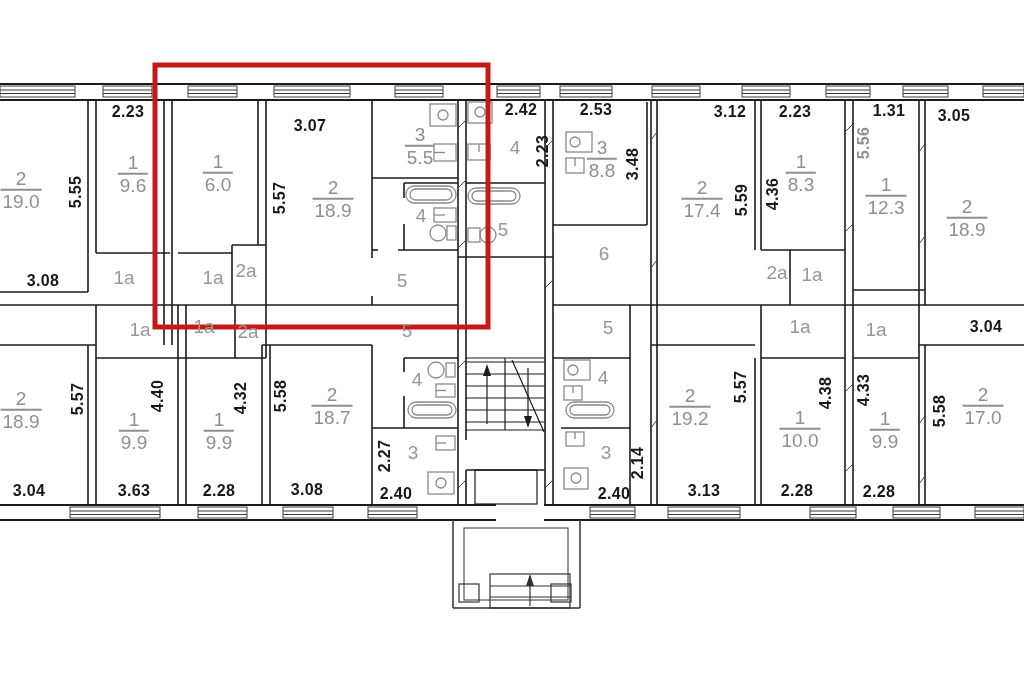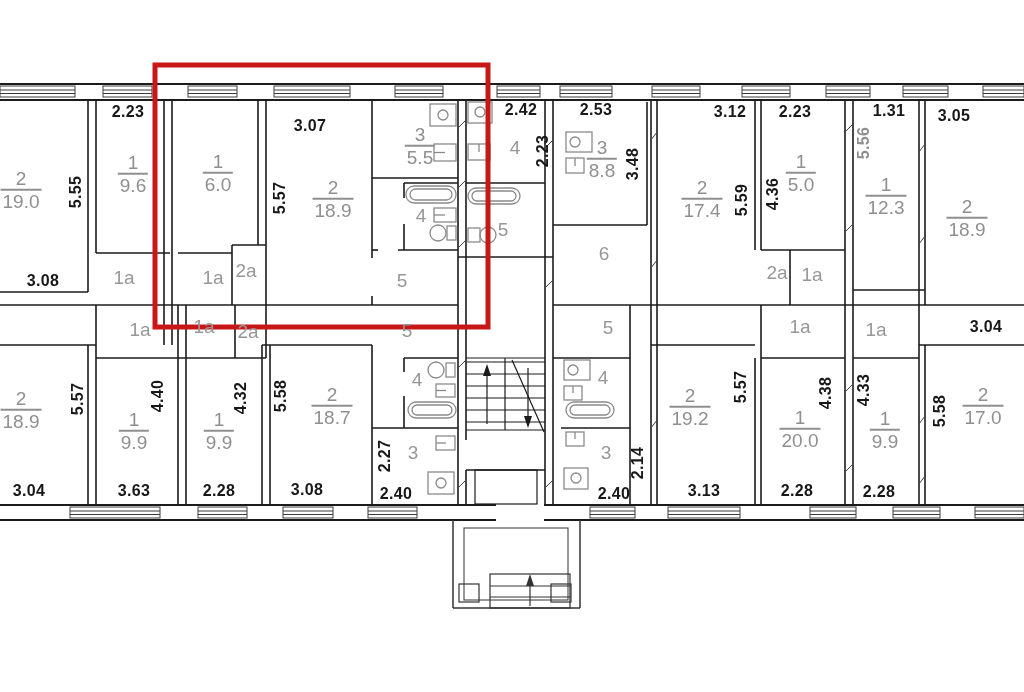--- a/index.html
+++ b/index.html
@@ -395,21 +395,21 @@
       <div class="lbl room" style="left: 602px; top: 159px;">
     <span class="num">3</span>
     <span class="area">8.8</span>
   </div>
       <div class="lbl room" style="left: 702px; top: 199px;">
     <span class="num">2</span>
     <span class="area">17.4</span>
   </div>
       <div class="lbl room" style="left: 801px; top: 173px;">
     <span class="num">1</span>
-    <span class="area">5.0</span>
+    <span class="area">8.3</span>
   </div>
       <div class="lbl room" style="left: 886px; top: 196px;">
     <span class="num">1</span>
     <span class="area">12.3</span>
   </div>
       <div class="lbl room" style="left: 967px; top: 218px;">
     <span class="num">2</span>
     <span class="area">18.9</span>
   </div>
       <div class="lbl room" style="left: 21px; top: 410px;">
@@ -427,21 +427,21 @@
       <div class="lbl room" style="left: 332px; top: 406px;">
     <span class="num">2</span>
     <span class="area">18.7</span>
   </div>
       <div class="lbl room" style="left: 690px; top: 407px;">
     <span class="num">2</span>
     <span class="area">19.2</span>
   </div>
       <div class="lbl room" style="left: 800px; top: 429px;">
     <span class="num">1</span>
-    <span class="area">20.0</span>
+    <span class="area">10.0</span>
   </div>
       <div class="lbl room" style="left: 885px; top: 430px;">
     <span class="num">1</span>
     <span class="area">9.9</span>
   </div>
       <div class="lbl room" style="left: 983px; top: 406px;">
     <span class="num">2</span>
     <span class="area">17.0</span>
   </div>
       <div class="lbl tag" style="left: 124px; top: 278px;">1a</div>

